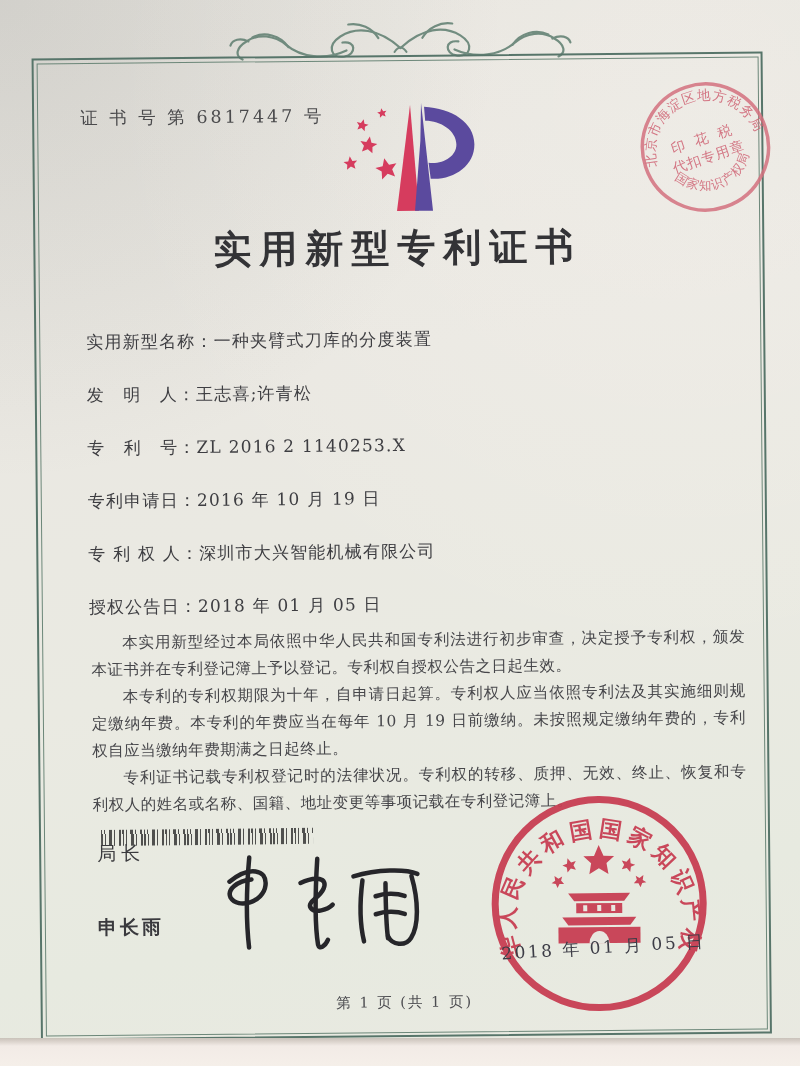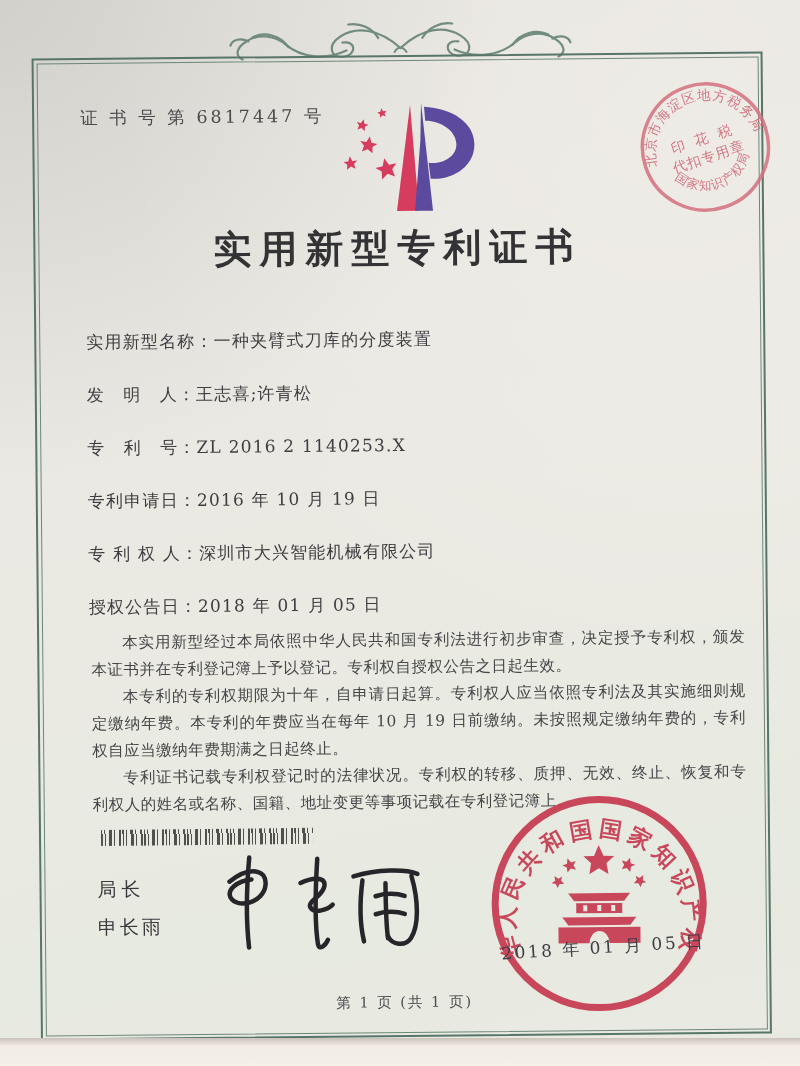--- a/index.html
+++ b/index.html
@@ -40,22 +40,22 @@
   .barcode{
     position:absolute;left:98px;top:827px;width:212px;height:16px;opacity:.82;
     background:
       repeating-linear-gradient(90deg,
         #2e2e2e 0 1.5px, transparent 1.5px 3.5px,
         #2e2e2e 3.5px 4.5px, transparent 4.5px 8px,
         #2e2e2e 8px 11px, transparent 11px 13px,
         #2e2e2e 13px 14px, transparent 14px 18px,
         #2e2e2e 18px 20px, transparent 20px 21.5px);
   }
-  .signer-title{position:absolute;left:94px;top:874px;font-size:19px;color:#3a3a3e;letter-spacing:5px;}
-  .signer-name{position:absolute;left:94px;top:912px;font-size:19px;color:#3a3a3e;letter-spacing:3px;}
+  .signer-title{position:absolute;left:94px;top:838px;font-size:19px;color:#3a3a3e;letter-spacing:5px;}
+  .signer-name{position:absolute;left:94px;top:912px;font-size:19px;color:#3a3a3e;letter-spacing:3px;font-weight:bold;}
   .signature{position:absolute;left:212px;top:846px;width:214px;height:108px;}
   .seal{position:absolute;left:477px;top:787px;width:237px;height:237px;opacity:.92;}
   .seal-date{
     position:absolute;left:497px;top:938px;font-size:17px;color:#3c3c46;
     letter-spacing:2.5px;transform:rotate(-3deg);white-space:nowrap;
   }
   .stamp{position:absolute;left:633px;top:74px;width:152px;height:152px;opacity:.85;}
   .footer{
     position:absolute;left:0;top:993px;width:800px;text-align:center;
     font-size:14.5px;color:#4c4c50;letter-spacing:2px;

